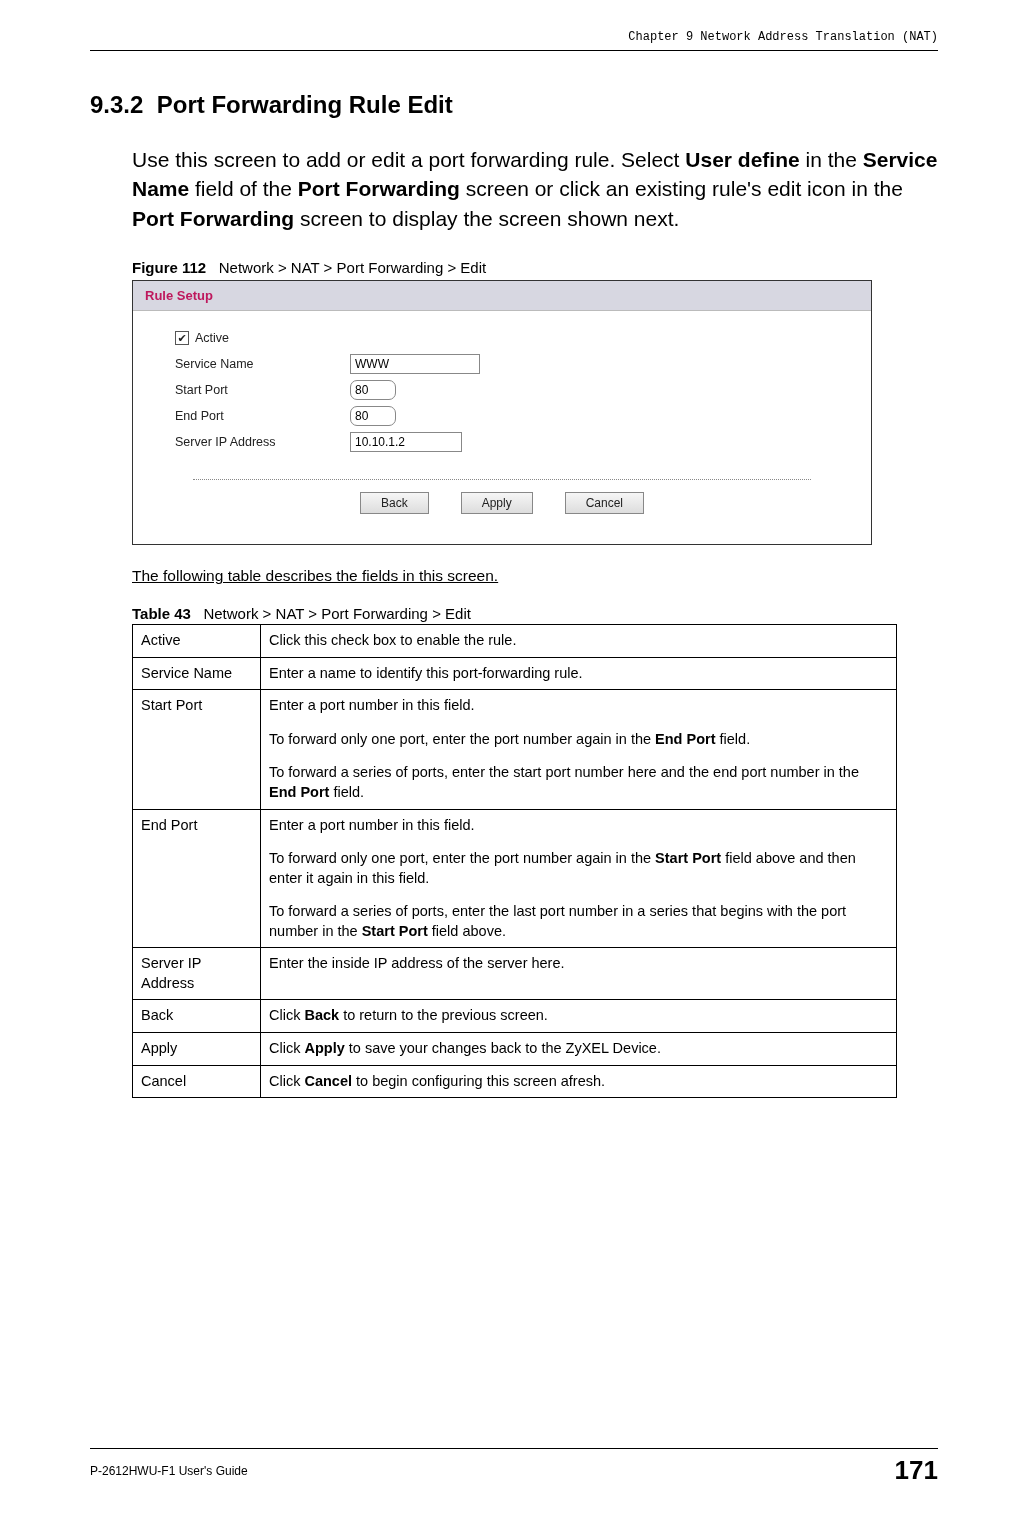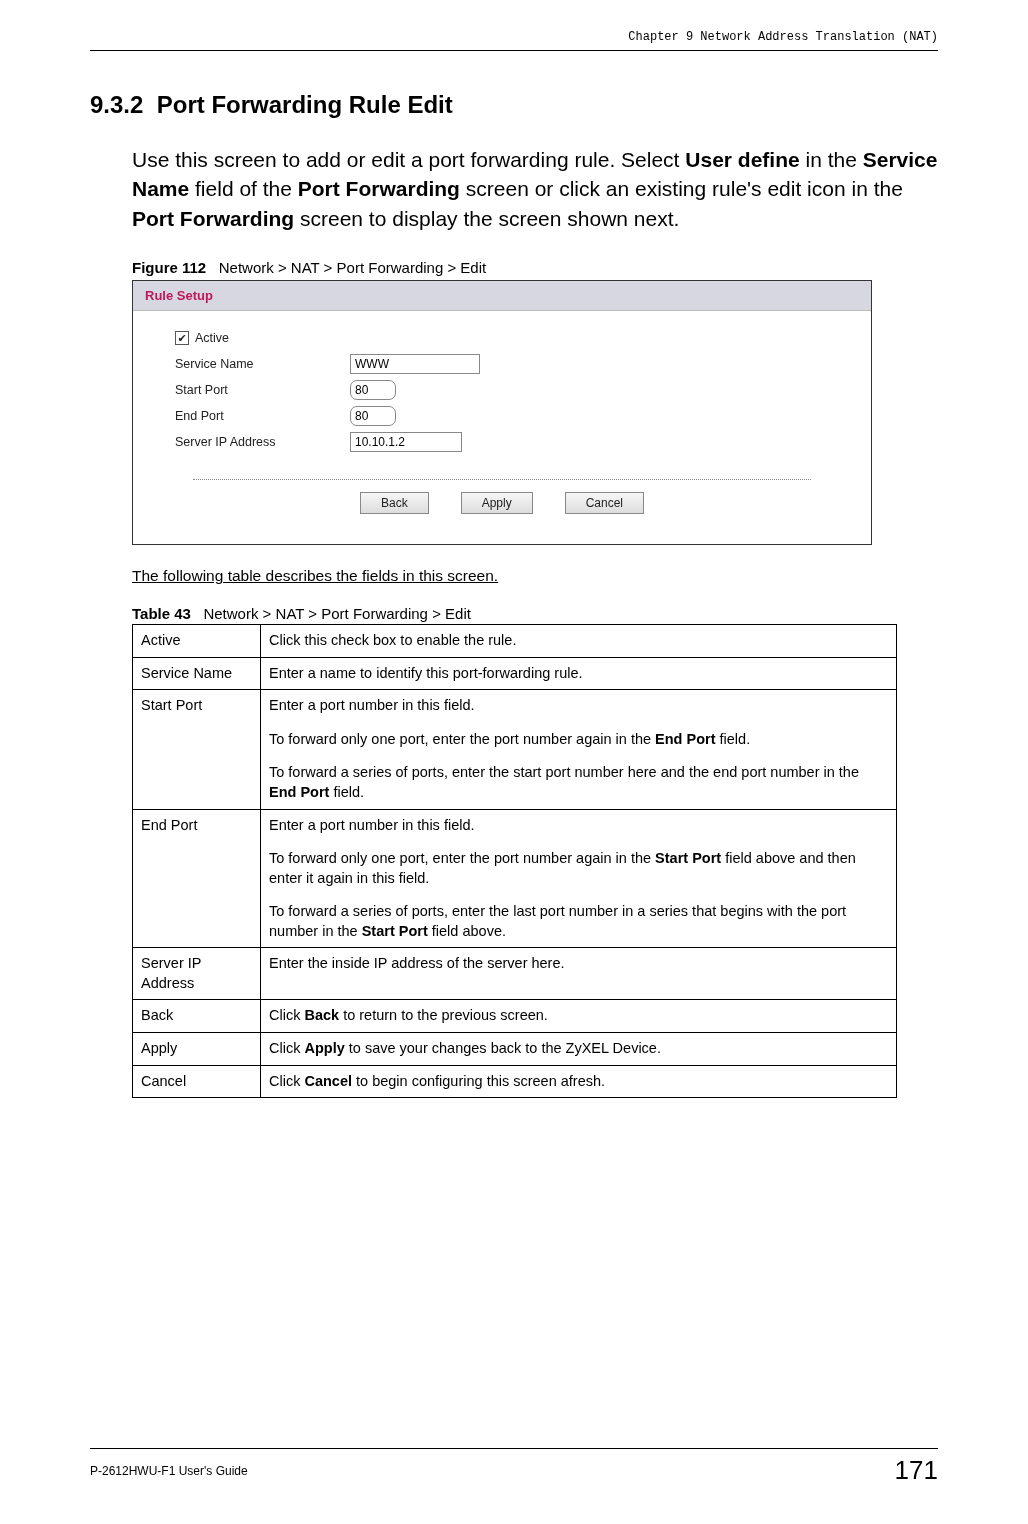--- a/index.html
+++ b/index.html
@@ -162,21 +162,21 @@
       border-top: 1.5px solid #000;
       margin-bottom: 6px;
     }
     .footer-row {
       display: flex;
       justify-content: space-between;
       align-items: center;
       font-family: Arial, sans-serif;
     }
     .footer-left { font-size: 12px; }
-    .footer-right { font-size: 26px; font-weight: normal; }
+    .footer-right { font-size: 26px; font-weight: bold; }
   </style>
 </head>
 <body>
 
 <div class="chapter-header">Chapter 9 Network Address Translation (NAT)</div>
 <div class="top-rule"></div>
 
 <h2 class="section-heading">
   <span>9.3.2</span>&nbsp;
   <span>Port Forwarding Rule Edit</span>

